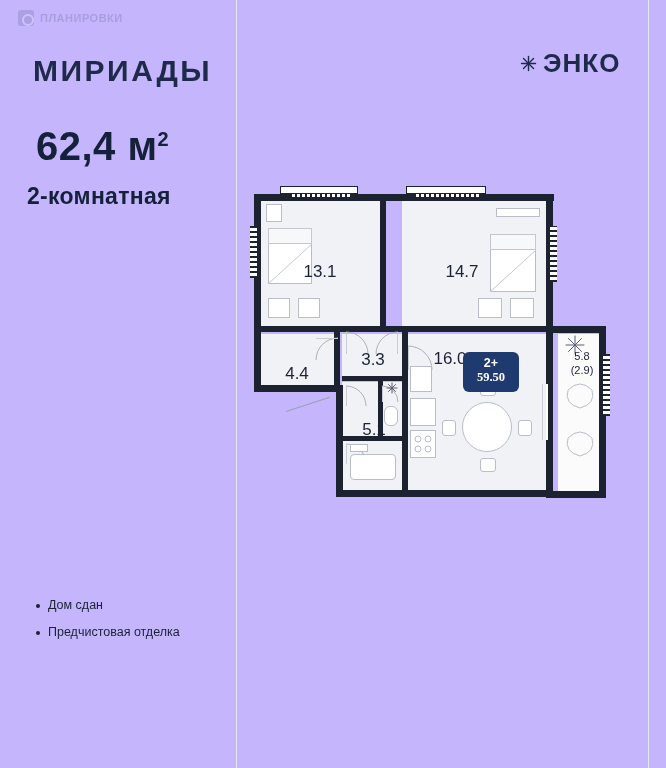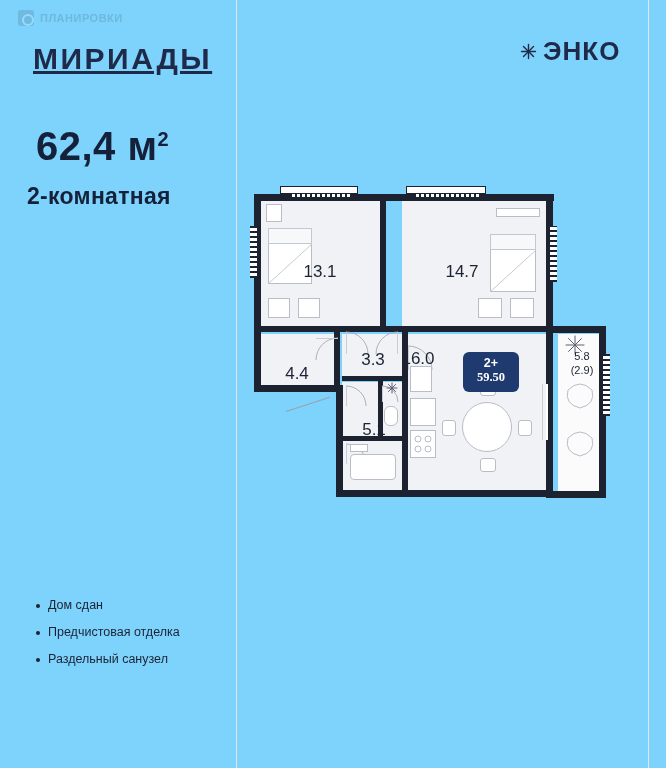--- a/index.html
+++ b/index.html
@@ -13,21 +13,21 @@
     height: 768px;
     font-family: "Liberation Sans", sans-serif;
     color: #1b1f2a;
     position: relative;
     overflow: hidden;
   }
   .page {
     position: absolute;
     left: 0; top: 0;
     width: 666px; height: 768px;
-    background: #7dd3fc;
+    background: #c4b5fd;
   }
   
   .left-rail {
     position: absolute;
     left: 236px; top: 0;
     width: 1px; height: 768px;
     background: #e3e6ec;
   }
   .right-rail {
     position: absolute;
@@ -62,30 +62,29 @@
   .watermark .wm-text {
     font-size: 11px;
     letter-spacing: 0.5px;
     color: #2f3b55;
     font-weight: bold;
   }
 
   
   .brand {
     position: absolute;
-    left: 33px; top: 42px;
+    left: 33px; top: 54px;
     font-size: 30px;
     font-weight: bold;
     letter-spacing: 2.5px;
     color: #1f2a4a;
-    text-decoration: underline;
   }
   .enko {
     position: absolute;
-    left: 520px; top: 36px;
+    left: 520px; top: 48px;
     font-size: 26px;
     font-weight: bold;
     letter-spacing: 1px;
     color: #1f2a4a;
     display: flex;
     align-items: center;
     gap: 6px;
   }
   .enko .enko-mark {
     width: 17px; height: 17px;
@@ -276,24 +275,20 @@
 
   <div class="features">
     <div class="feature">
       <span class="dot"></span>
       <span>Дом сдан</span>
     </div>
     <div class="feature">
       <span class="dot"></span>
       <span>Предчистовая отделка</span>
     </div>
-    <div class="feature">
-      <span class="dot"></span>
-      <span>Раздельный санузел</span>
-    </div>
   </div>
 
 
   <div class="plan">
 
     <div class="room" style="left:14px; top:14px; width:120px; height:126px;"></div>
 
     <div class="room" style="left:156px; top:14px; width:146px; height:126px;"></div>
 
     <div class="room" style="left:14px; top:148px; width:74px; height:54px;"></div>
@@ -419,21 +414,21 @@
       <g stroke="#5a6070" stroke-width="1" stroke-linecap="round">
         <line x1="6" y1="1" x2="6" y2="11"></line>
         <line x1="1" y1="6" x2="11" y2="6"></line>
         <line x1="2.5" y1="2.5" x2="9.5" y2="9.5"></line>
         <line x1="9.5" y1="2.5" x2="2.5" y2="9.5"></line>
       </g>
     </svg>
 
     <div class="room-label" style="left:54px; top:76px; width:40px;">13.1</div>
     <div class="room-label" style="left:196px; top:76px; width:40px;">14.7</div>
-    <div class="room-label" style="left:152px; top:163px; width:40px;">16.0</div>
+    <div class="room-label" style="left:184px; top:163px; width:40px;">16.0</div>
     <div class="room-label" style="left:107px; top:164px; width:40px;">3.3</div>
     <div class="room-label" style="left:108px; top:234px; width:40px;">5.1</div>
     <div class="room-label" style="left:31px; top:178px; width:40px;">4.4</div>
 
     <div class="balcony-label" style="left:312px; top:164px; width:48px;">
       <div>5.8</div>
       <div>(2.9)</div>
     </div>
 
     <div class="badge" style="left:217px; top:166px;">

